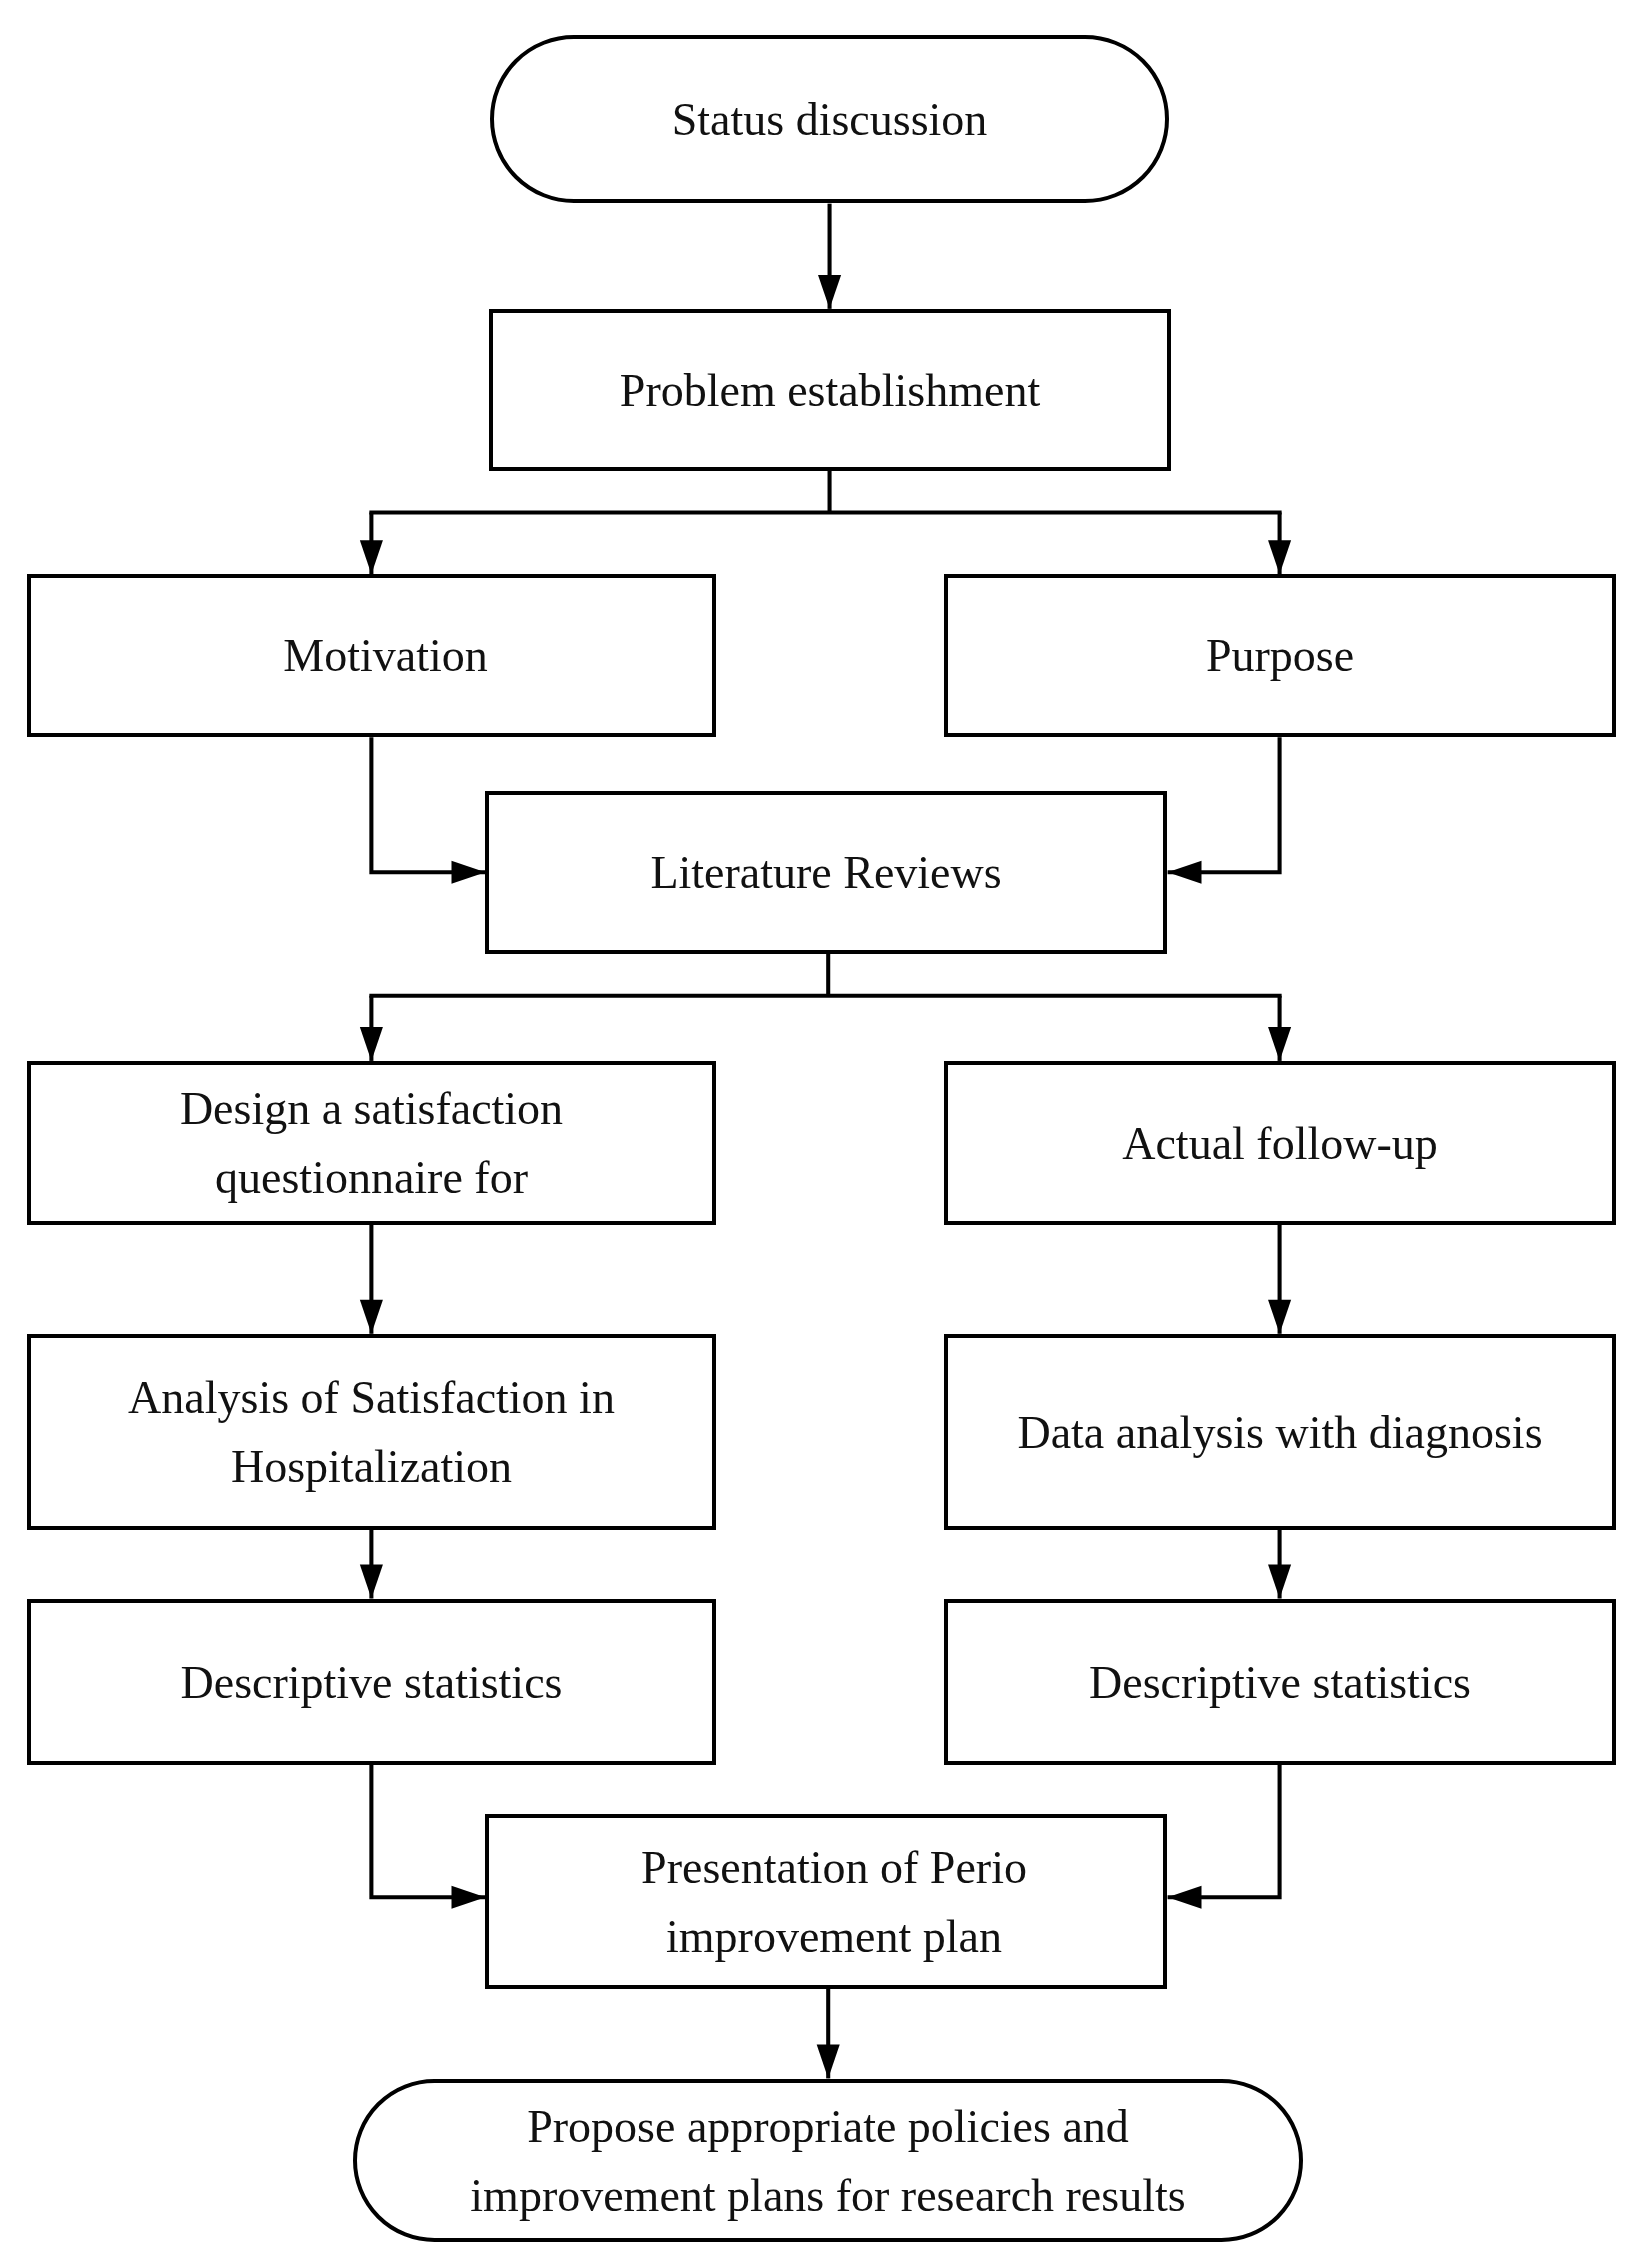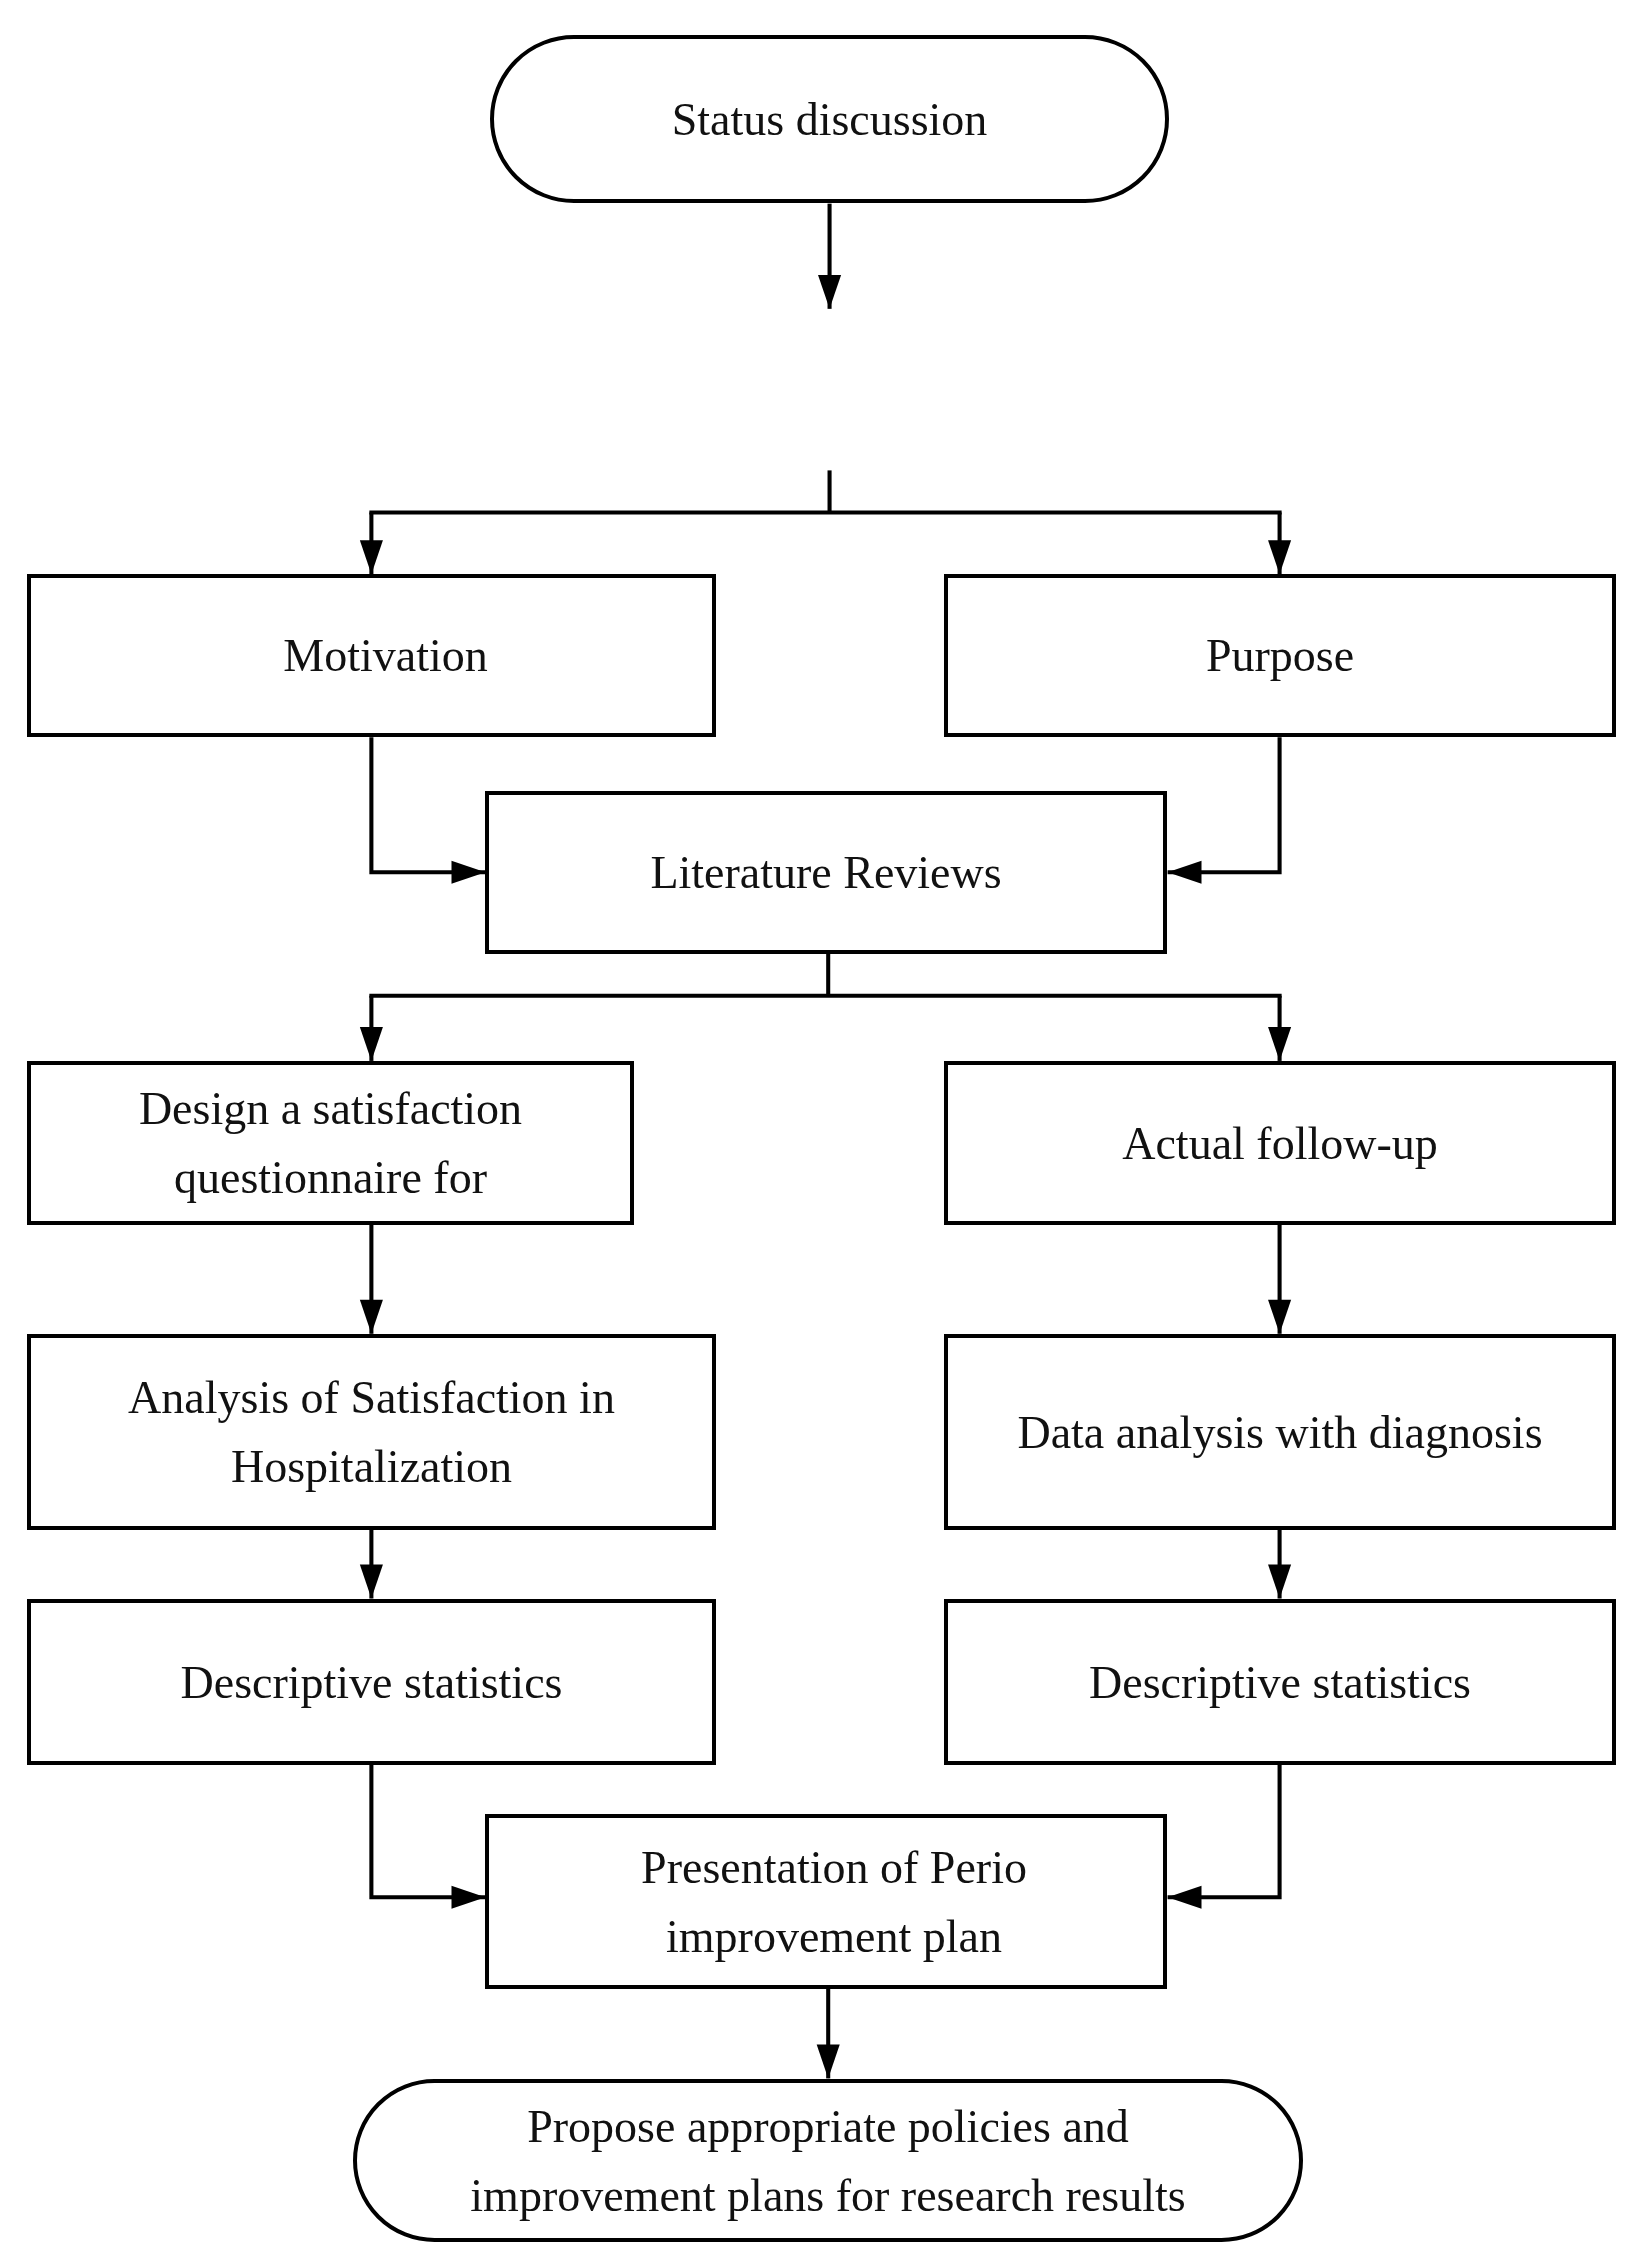--- a/index.html
+++ b/index.html
@@ -42,21 +42,21 @@
     white-space: pre-line;
   }
   .stadium { border-radius: 85px; }
 
   
   .n-status        { left: 490px;  top: 35px;   width: 679px; height: 168px; }
   .n-problem       { left: 489px;  top: 309px;  width: 682px; height: 162px; }
   .n-motivation    { left: 27px;   top: 574px;  width: 689px; height: 163px; padding-left: 28px; }
   .n-purpose       { left: 944px; top: 574px;  width: 672px;  height: 163px; }
   .n-literature    { left: 485px;  top: 791px; width: 682px; height: 163px; }
-  .n-design        { left: 27px;   top: 1061px; width: 607px; height: 164px; }
+  .n-design        { left: 27px;   top: 1061px; width: 689px; height: 164px; }
   .n-actual        { left: 944px; top: 1061px; width: 672px;  height: 164px; }
   .n-analysis      { left: 27px;   top: 1334px; width: 689px; height: 196px; text-align: center; }
   .n-data          { left: 944px; top: 1334px; width: 672px;  height: 196px; }
   .n-desc-left     { left: 27px;   top: 1599px; width: 689px; height: 166px; }
   .n-desc-right    { left: 944px; top: 1599px; width: 672px;  height: 166px; }
   .n-presentation  { left: 485px;  top: 1814px; width: 682px; height: 175px; padding-left: 16px; }
   .n-propose       { left: 353px;  top: 2079px; width: 950px; height: 163px; }
 </style>
 </head>
 <body>
@@ -92,20 +92,21 @@
     <path class="wire" d="M1885 2253 V2355" marker-end="url(#arrowhead)"></path>
 
     <path class="wire" d="M547 2600 V2795 H715" marker-end="url(#arrowhead)"></path>
     <path class="wire" d="M1885 2600 V2795 H1720" marker-end="url(#arrowhead)"></path>
 
     <path class="wire" d="M1220 2930 V3062" marker-end="url(#arrowhead)"></path>
   </svg>
 
   <div class="node stadium n-status">Status discussion</div>
 
+  <div class="node n-problem">Problem establishment</div>
 
   <div class="node n-motivation">Motivation</div>
 
   <div class="node n-purpose">Purpose</div>
 
   <div class="node n-literature">Literature Reviews</div>
 
   <div class="node n-design">Design a satisfaction
 questionnaire for</div>
 

